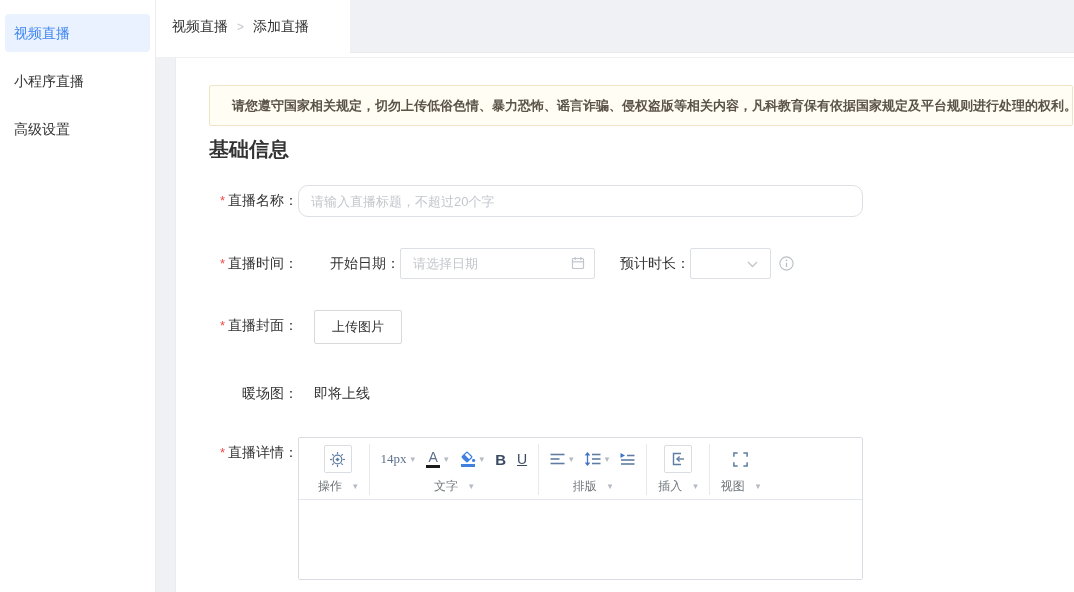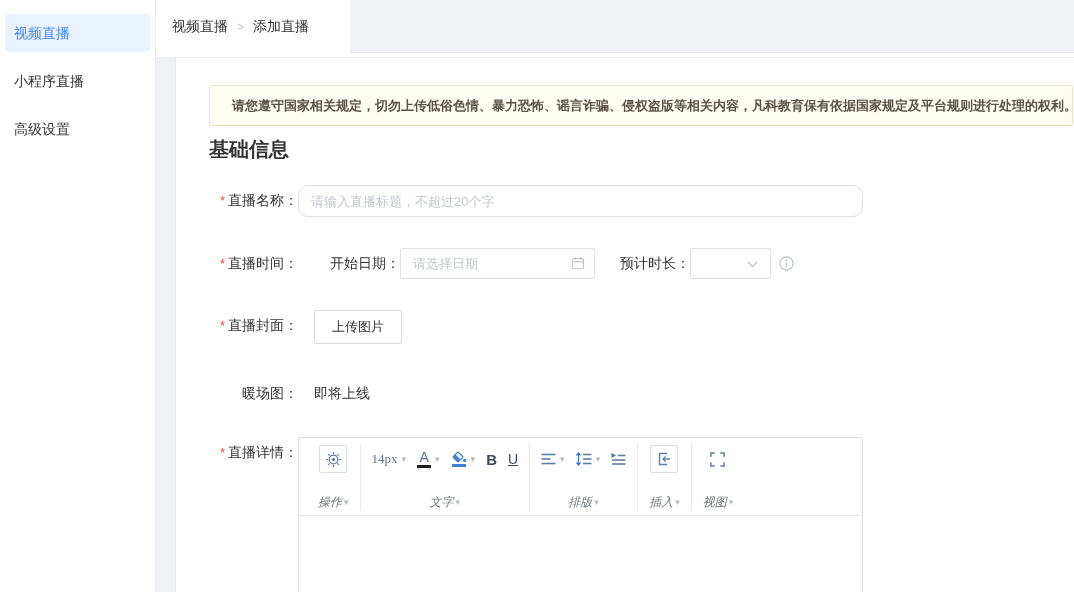--- a/index.html
+++ b/index.html
@@ -92,22 +92,22 @@
   .hint a { color:#4086f4; text-decoration:none; margin-left:5px; cursor:pointer; }
   .plain-value { padding-top:7px; font-size:14px; color:#333; }
 
   
   .editor { width:565px; border:1px solid #d9dde2; border-radius:2px; background:#fff; }
   .toolbar { display:flex; align-items:stretch; border-bottom:1px solid #e4e7eb; padding:6px 8px 4px 8px; }
   .tgroup { display:flex; flex-direction:column; align-items:center; padding:0 11px; }
   .tgroup + .tgroup { border-left:1px solid #e6e9ed; }
   .tg-icons { display:flex; align-items:center; gap:11px; height:30px; }
   .tg-label {
-    margin-top:20px; font-size:12px; color:#6e7479; display:flex;
-    align-items:center; gap:2px; cursor:pointer;font-style:italic;
+    margin-top:4px; font-size:12px; color:#6e7479; display:flex;
+    align-items:center; gap:11px; cursor:pointer;
   }
   .caret { color:#b3bac2; font-size:9px; line-height:1; }
   .icon-box {
     width:28px; height:28px; border:1px solid #d9dde2; border-radius:2px;
     display:flex; align-items:center; justify-content:center; cursor:pointer; background:#fff;
   }
   .tbtn { display:flex; align-items:center; gap:4px; cursor:pointer; }
   .fs-value { font-size:13px; color:#5f7390;font-family:Liberation Serif, serif; }
   .a-wrap { display:flex; flex-direction:column; align-items:center; cursor:pointer; }
   .a-char { font-size:14px; line-height:14px; color:#5a6f8d; }

